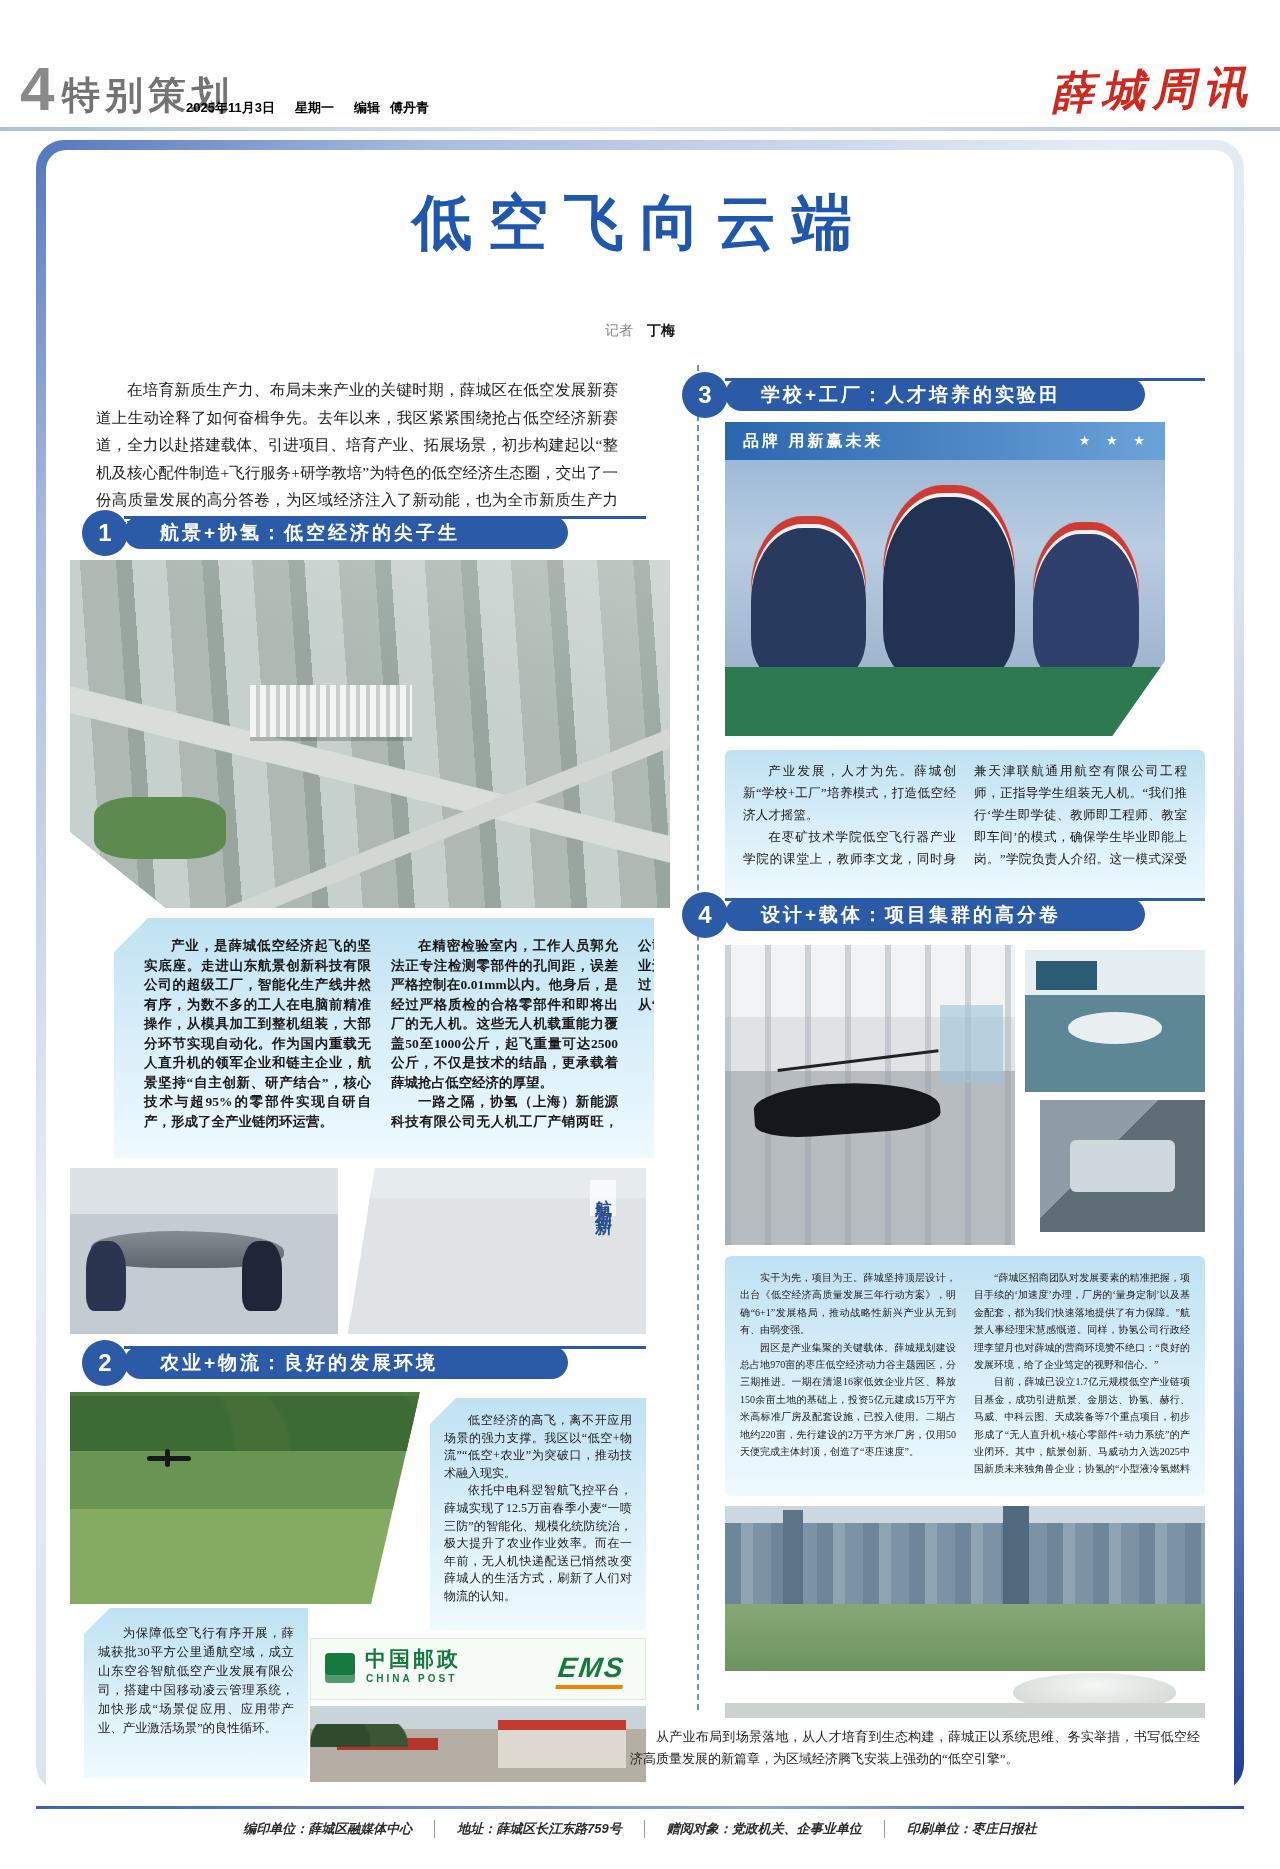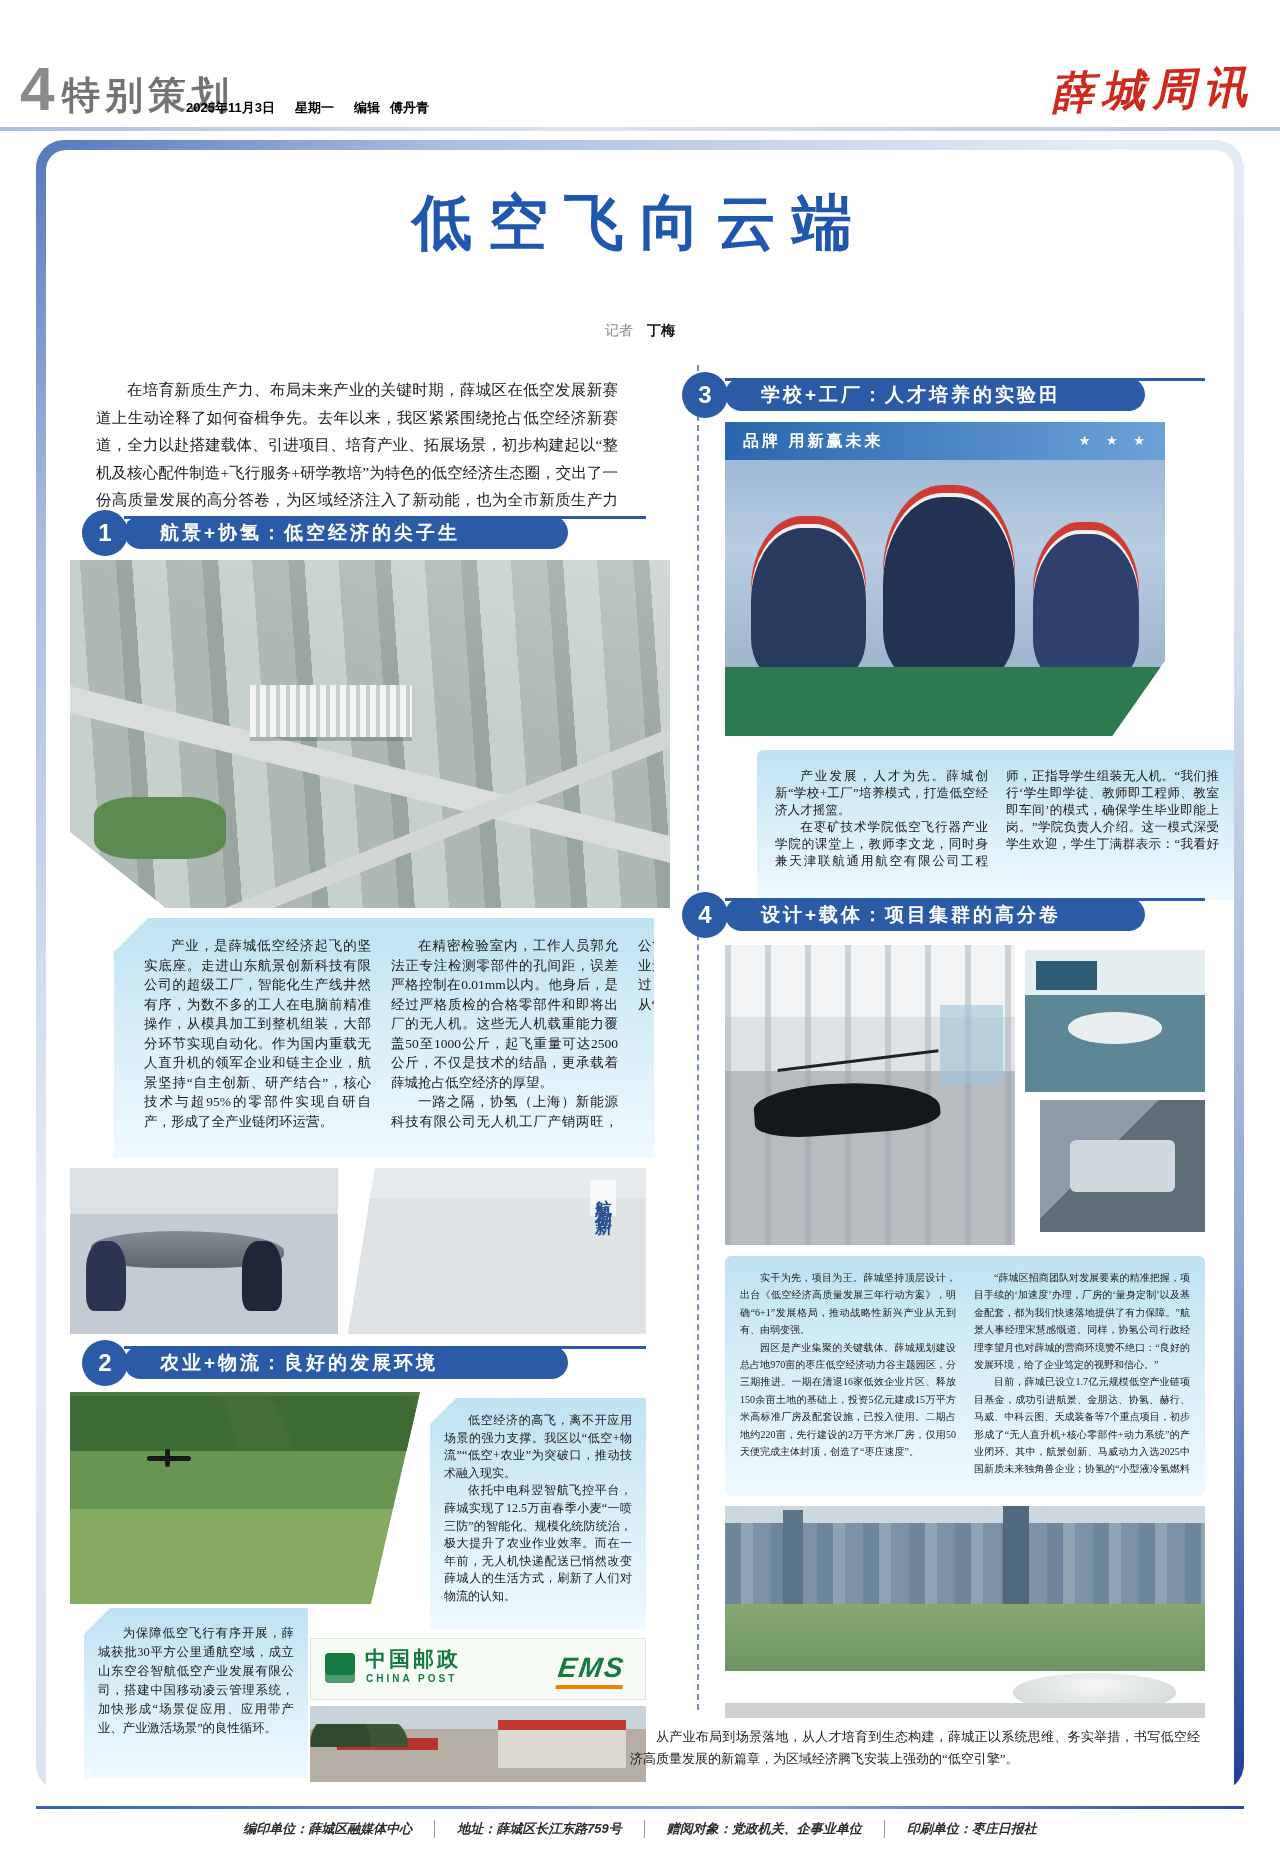--- a/index.html
+++ b/index.html
@@ -144,21 +144,21 @@
   <div class="sec-circle" style="left:36px;top:360px;">1</div>
   <div class="sec-bar" style="left:78px;top:366px;width:444px;">航景+协氢：低空经济的尖子生</div>
 
   <div id="aerial" class="photo" style="left:24px;top:410px;width:600px;height:348px;">
     <div class="road1"></div>
     <div class="road2"></div>
     <div class="hq"></div>
     <div class="green"></div>
   </div>
 
-  <div class="blue-box" style="left:68px;top:768px;width:540px;height:240px;clip-path:polygon(34px 0,100% 0,100% 100%,0 100%,0 34px);columns:2;column-gap:20px;padding:18px 36px 12px 30px;font-size:13.5px;line-height:19.5px;">
+  <div class="blue-box" style="left:68px;top:768px;width:540px;height:240px;clip-path:polygon(34px 0,100% 0,100% 100%,0 100%,0 34px);columns:2;column-gap:20px;padding:18px 36px 12px 30px;font-size:13.5px;line-height:19.5px;font-weight:bold;">
     <p>产业，是薛城低空经济起飞的坚实底座。走进山东航景创新科技有限公司的超级工厂，智能化生产线井然有序，为数不多的工人在电脑前精准操作，从模具加工到整机组装，大部分环节实现自动化。作为国内重载无人直升机的领军企业和链主企业，航景坚持“自主创新、研产结合”，核心技术与超95%的零部件实现自研自产，形成了全产业链闭环运营。</p>
     <p>在精密检验室内，工作人员郭允法正专注检测零部件的孔间距，误差严格控制在0.01mm以内。他身后，是经过严格质检的合格零部件和即将出厂的无人机。这些无人机载重能力覆盖50至1000公斤，起飞重量可达2500公斤，不仅是技术的结晶，更承载着薛城抢占低空经济的厚望。</p>
     <p>一路之隔，协氢（上海）新能源科技有限公司无人机工厂产销两旺，公司推出的擎天H100与青鸾H25型工业无人机，续航能力突破3小时，并通过-35℃耐低温测试，推动无人机从“短时任务”向“长效值守”跨越。</p>
   </div>
 
   <div id="factory" class="photo" style="left:24px;top:1018px;width:268px;height:166px;">
     <div class="fus"></div>
     <div class="w1"></div>
     <div class="w2"></div>
   </div>
@@ -202,21 +202,21 @@
 
   <div id="classroom" class="photo" style="left:679px;top:272px;width:440px;height:314px;">
     <div class="banner">品牌 用新赢未来</div>
     <div class="stars">★ ★ ★</div>
     <div class="s1"></div>
     <div class="s2"></div>
     <div class="s3"></div>
     <div class="table"></div>
   </div>
 
-  <div class="blue-box" style="left:679px;top:600px;width:480px;height:150px;border-radius:6px;columns:2;column-gap:18px;padding:18px 18px;font-size:12.6px;line-height:17px;margin-left:32px;">
+  <div class="blue-box" style="left:679px;top:600px;width:480px;height:150px;border-radius:6px;columns:2;column-gap:18px;padding:10px 18px;font-size:12.6px;line-height:22px;">
     <p>产业发展，人才为先。薛城创新“学校+工厂”培养模式，打造低空经济人才摇篮。</p>
     <p>在枣矿技术学院低空飞行器产业学院的课堂上，教师李文龙，同时身兼天津联航通用航空有限公司工程师，正指导学生组装无人机。“我们推行‘学生即学徒、教师即工程师、教室即车间’的模式，确保学生毕业即能上岗。”学院负责人介绍。这一模式深受学生欢迎，学生丁满群表示：“我看好无人机领域的前景，感觉既专业又能保障就业，很有吸引力。”</p>
   </div>
 
   <div class="sec-rule" style="left:679px;top:748px;width:480px;"></div>
   <div class="sec-circle" style="left:636px;top:742px;">4</div>
   <div class="sec-bar" style="left:679px;top:748px;width:420px;">设计+载体：项目集群的高分卷</div>
 
   <div id="showroom" class="photo" style="left:679px;top:795px;width:290px;height:300px;">
     <div class="rot"></div>

